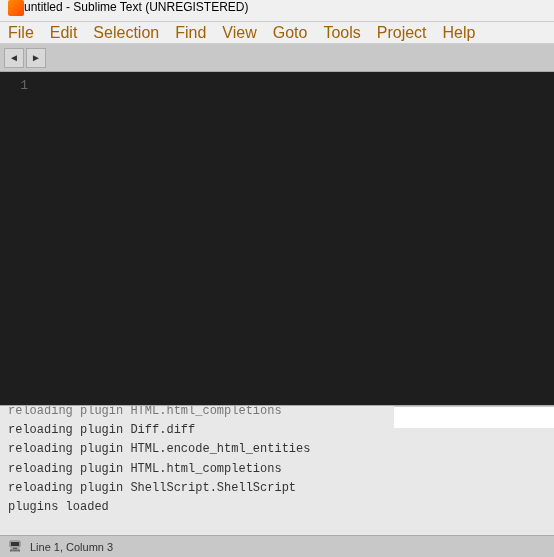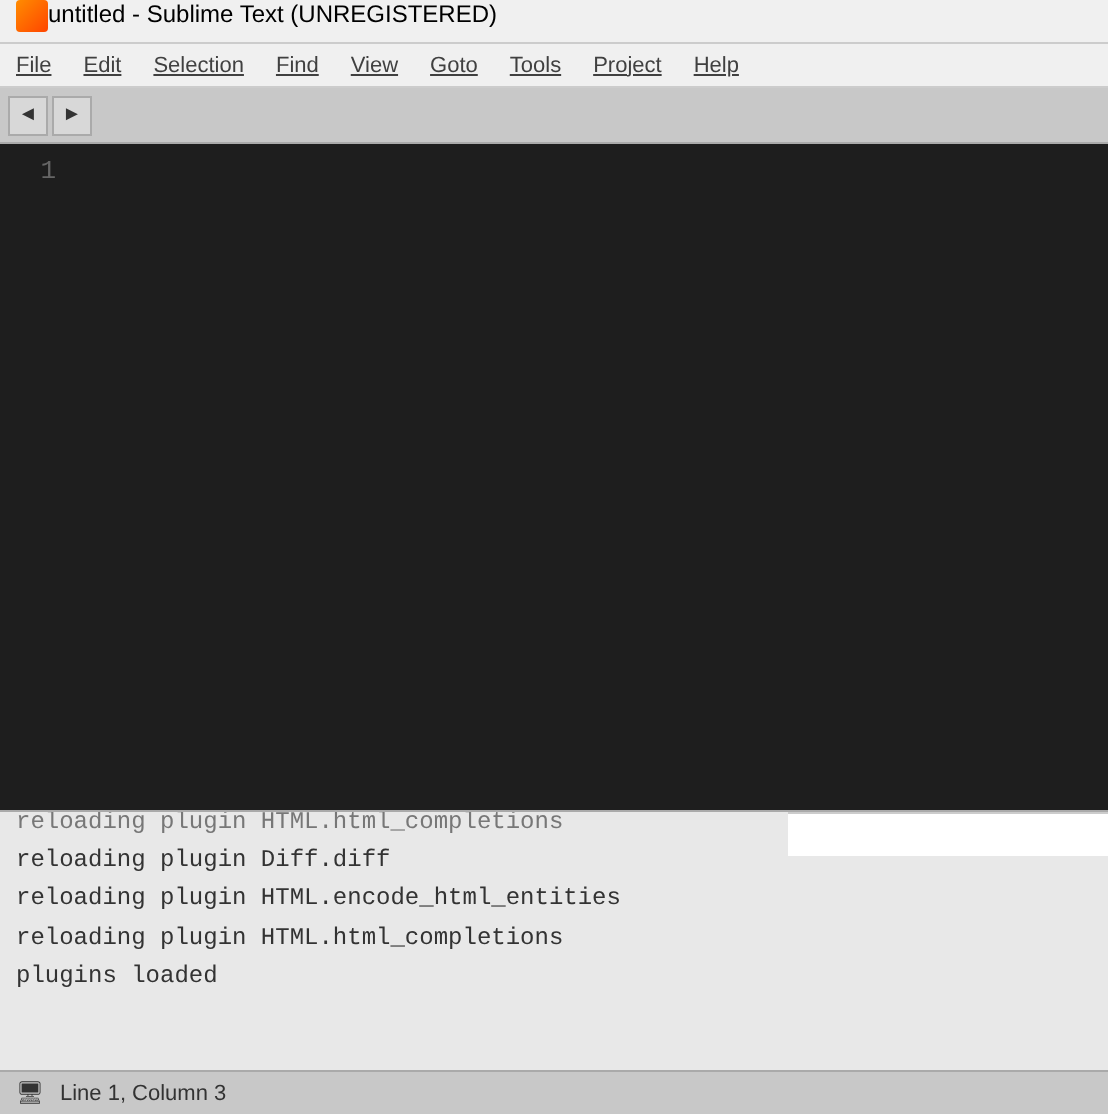--- a/index.html
+++ b/index.html
@@ -29,25 +29,24 @@
     }
     #menu-bar {
       background: #f0f0f0;
       height: 22px;
       display: flex;
       align-items: center;
       border-bottom: 1px solid #ccc;
     }
     #menu-bar .menu-item {
       padding: 2px 8px;
-      font-size: 11px;
-      color: #404040;
+      font-size: 16px;
+      color: #a16207;
       cursor: pointer;
       white-space: nowrap;
-      text-decoration: underline;
     }
     #toolbar {
       background: #c8c8c8;
       height: 28px;
       display: flex;
       align-items: center;
       padding: 0 4px;
       gap: 2px;
       border-bottom: 1px solid #aaa;
     }
@@ -197,20 +196,21 @@
     <div id="code-content"></div>
   </div>
 
   <div id="console-area">
     <div id="console-output">
 
     <div class="line faded" style="margin-top: -8px;">reloading plugin HTML.html_completions</div>
         <div class="line">reloading plugin Diff.diff</div>
         <div class="line">reloading plugin HTML.encode_html_entities</div>
         <div class="line">reloading plugin HTML.html_completions</div>
+        <div class="line">reloading plugin ShellScript.ShellScript</div>
         <div class="line">plugins loaded</div>
       </div>
     <div id="console-input-row">
       <input id="console-input" type="text" style="">
     </div>
   </div>
 </div>
 
 <div id="status-bar">
   <span>🖥</span>

